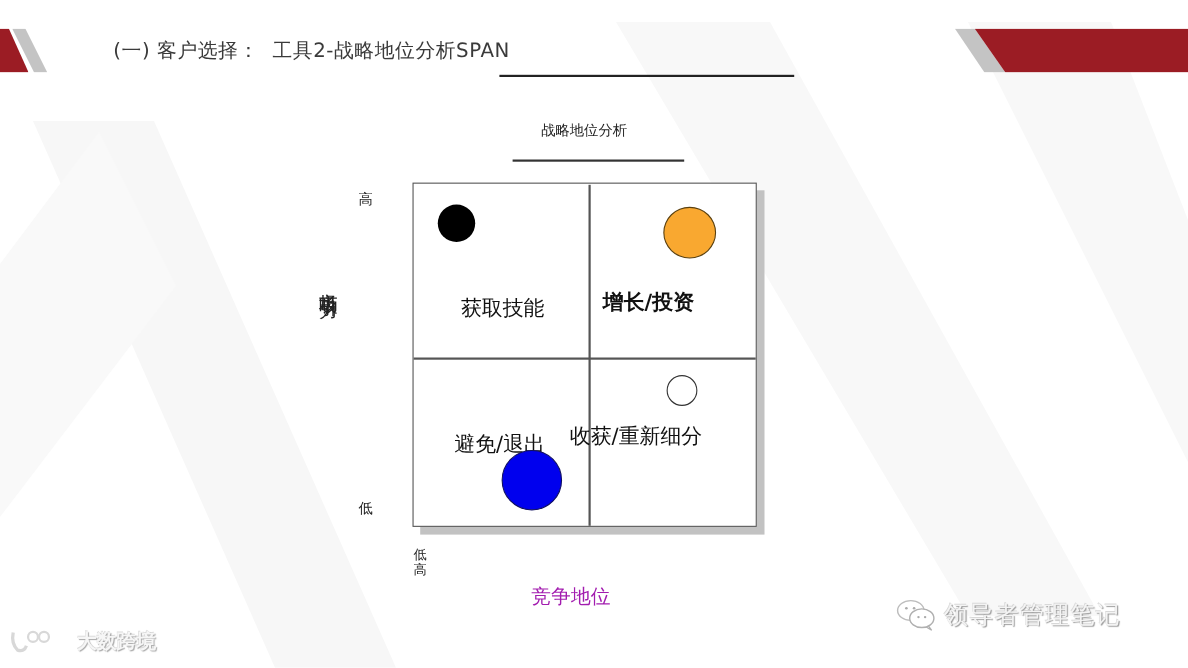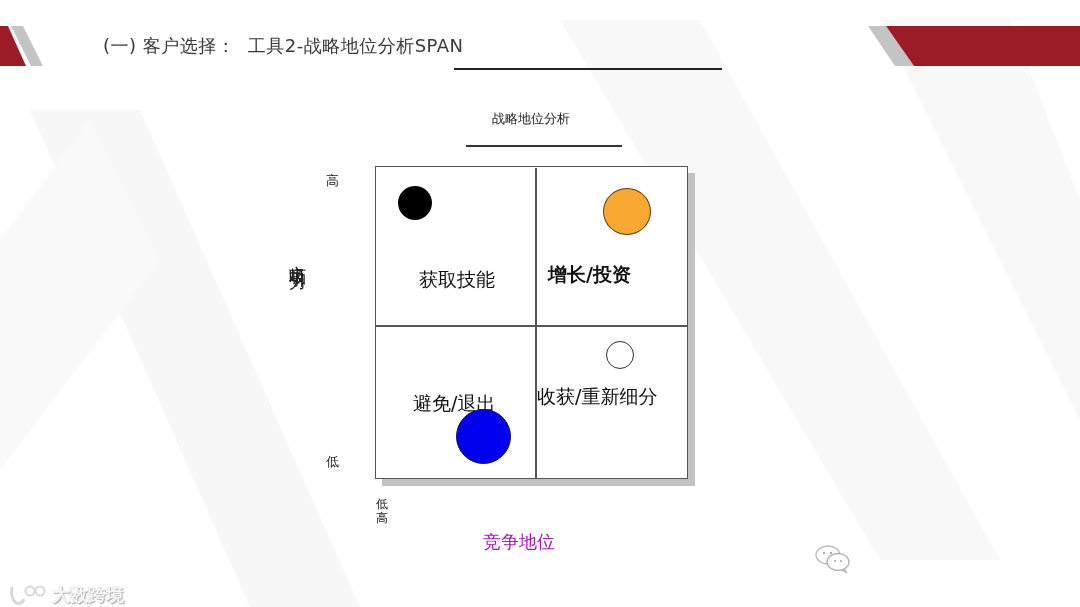--- a/index.html
+++ b/index.html
@@ -40,21 +40,21 @@
 
     .axis-small { font-size: 13px; color: #222; }
     .y-axis-title { left: 287px; top: 252px; font-size: 17px; color: #222; writing-mode: vertical-rl; letter-spacing: 2px; }
     .x-axis-title { left: 483px; top: 530px; font-size: 18px; color: #a21caf; }
     .x-low-high { left: 376px; top: 497px; font-size: 12px; line-height: 14px; color: #222; width: 14px; }
 
     
     .wm-wechat { left: 814px; top: 544px; display: flex; align-items: center; gap: 6px; }
     .wm-wechat-text { font-size: 22px; color: #f4f4f4; letter-spacing: 1px;
       text-shadow: 1px 1px 1px #9a9a9a, -0.5px -0.5px 0 #d8d8d8; }
-    .wm-brand { left: 8px; top: 583px; display: flex; align-items: flex-end; gap: 4px; }
+    .wm-brand { left: 8px; top: 571px; display: flex; align-items: flex-end; gap: 22px; }
     .wm-brand-text { font-size: 18px; color: #f6f6f6; font-weight: bold;
       text-shadow: 1px 1px 1px #a8a8a8, -0.5px -0.5px 0 #dddddd; }
   </style>
 </head>
 <body>
 
 <svg class="bg-watermark" width="1080" height="607" viewBox="0 0 1080 607">
   <polygon points="30,110 140,110 360,607 250,607" fill="#f7f7f7"></polygon>
   <polygon points="560,20 700,20 1000,560 880,560" fill="#f8f8f8"></polygon>
   <polygon points="880,20 1010,20 1080,200 1080,420" fill="#f8f8f8"></polygon>
@@ -77,21 +77,21 @@
 <div class="abs y-axis-title">市场吸引力</div>
 
 <div class="abs matrix-shadow"></div>
 <div class="abs matrix"></div>
 <div class="abs divider-v"></div>
 <div class="abs divider-h"></div>
 
 <div class="abs quad-label" style="left:419px; top:267px;">获取技能</div>
 <div class="abs quad-label" style="left:548px; top:262px;font-weight:bold;">增长/投资</div>
 <div class="abs quad-label" style="left:413px; top:366px;margin-top:25px;">避免/退出</div>
-<div class="abs quad-label" style="left:537px; top:384px;text-align:center;">收获/重新细分</div>
+<div class="abs quad-label" style="left:518px; top:384px;text-align:center;">收获/重新细分</div>
 
 <div class="abs dot" style="left:398px; top:186px; width:34px; height:34px; background:#000;"></div>
 <div class="abs dot" style="left:603px; top:188px; width:48px; height:47px; background:#f9a830; border:1.5px solid #5a4010;"></div>
 <div class="abs dot" style="left:456px; top:409px; width:55px; height:55px; background:#0000ee; border:1.5px solid #101060;"></div>
 <div class="abs dot" style="left:606px; top:341px; width:28px; height:28px; background:#fff; border:1.5px solid #333;"></div>
 
 <div class="abs x-low-high">
   <div>低</div>
   <div>高</div>
 </div>
@@ -100,20 +100,21 @@
 <div class="abs wm-wechat">
   <svg width="38" height="30" viewBox="0 0 38 30">
     <ellipse cx="14" cy="11" rx="12" ry="9" fill="none" stroke="#bdbdbd" stroke-width="1.3"></ellipse>
     <ellipse cx="24" cy="18" rx="11" ry="8.5" fill="#fff" stroke="#b0b0b0" stroke-width="1.3"></ellipse>
     <circle cx="10" cy="9" r="1.2" fill="#aaa"></circle>
       <circle cx="17" cy="9" r="1.2" fill="#aaa"></circle>
     <circle cx="21" cy="17" r="1.1" fill="#aaa"></circle>
       <circle cx="27" cy="17" r="1.1" fill="#aaa"></circle>
     <path d="M30 25 L33 29 L28 26" fill="none" stroke="#b0b0b0" stroke-width="1.2"></path>
   </svg>
+  <span class="wm-wechat-text">领导者管理笔记</span>
 </div>
 
 <div class="abs wm-brand">
   <svg width="40" height="24" viewBox="0 0 40 24">
     <path d="M4 4 Q2 14 8 20 Q14 22 16 16" fill="none" stroke="#d8d8d8" stroke-width="3"></path>
     <circle cx="22" cy="8" r="4.5" fill="none" stroke="#d8d8d8" stroke-width="2"></circle>
     <circle cx="32" cy="8" r="4.5" fill="none" stroke="#d8d8d8" stroke-width="2"></circle>
   </svg>
   <span class="wm-brand-text">大数跨境</span>
 </div>

